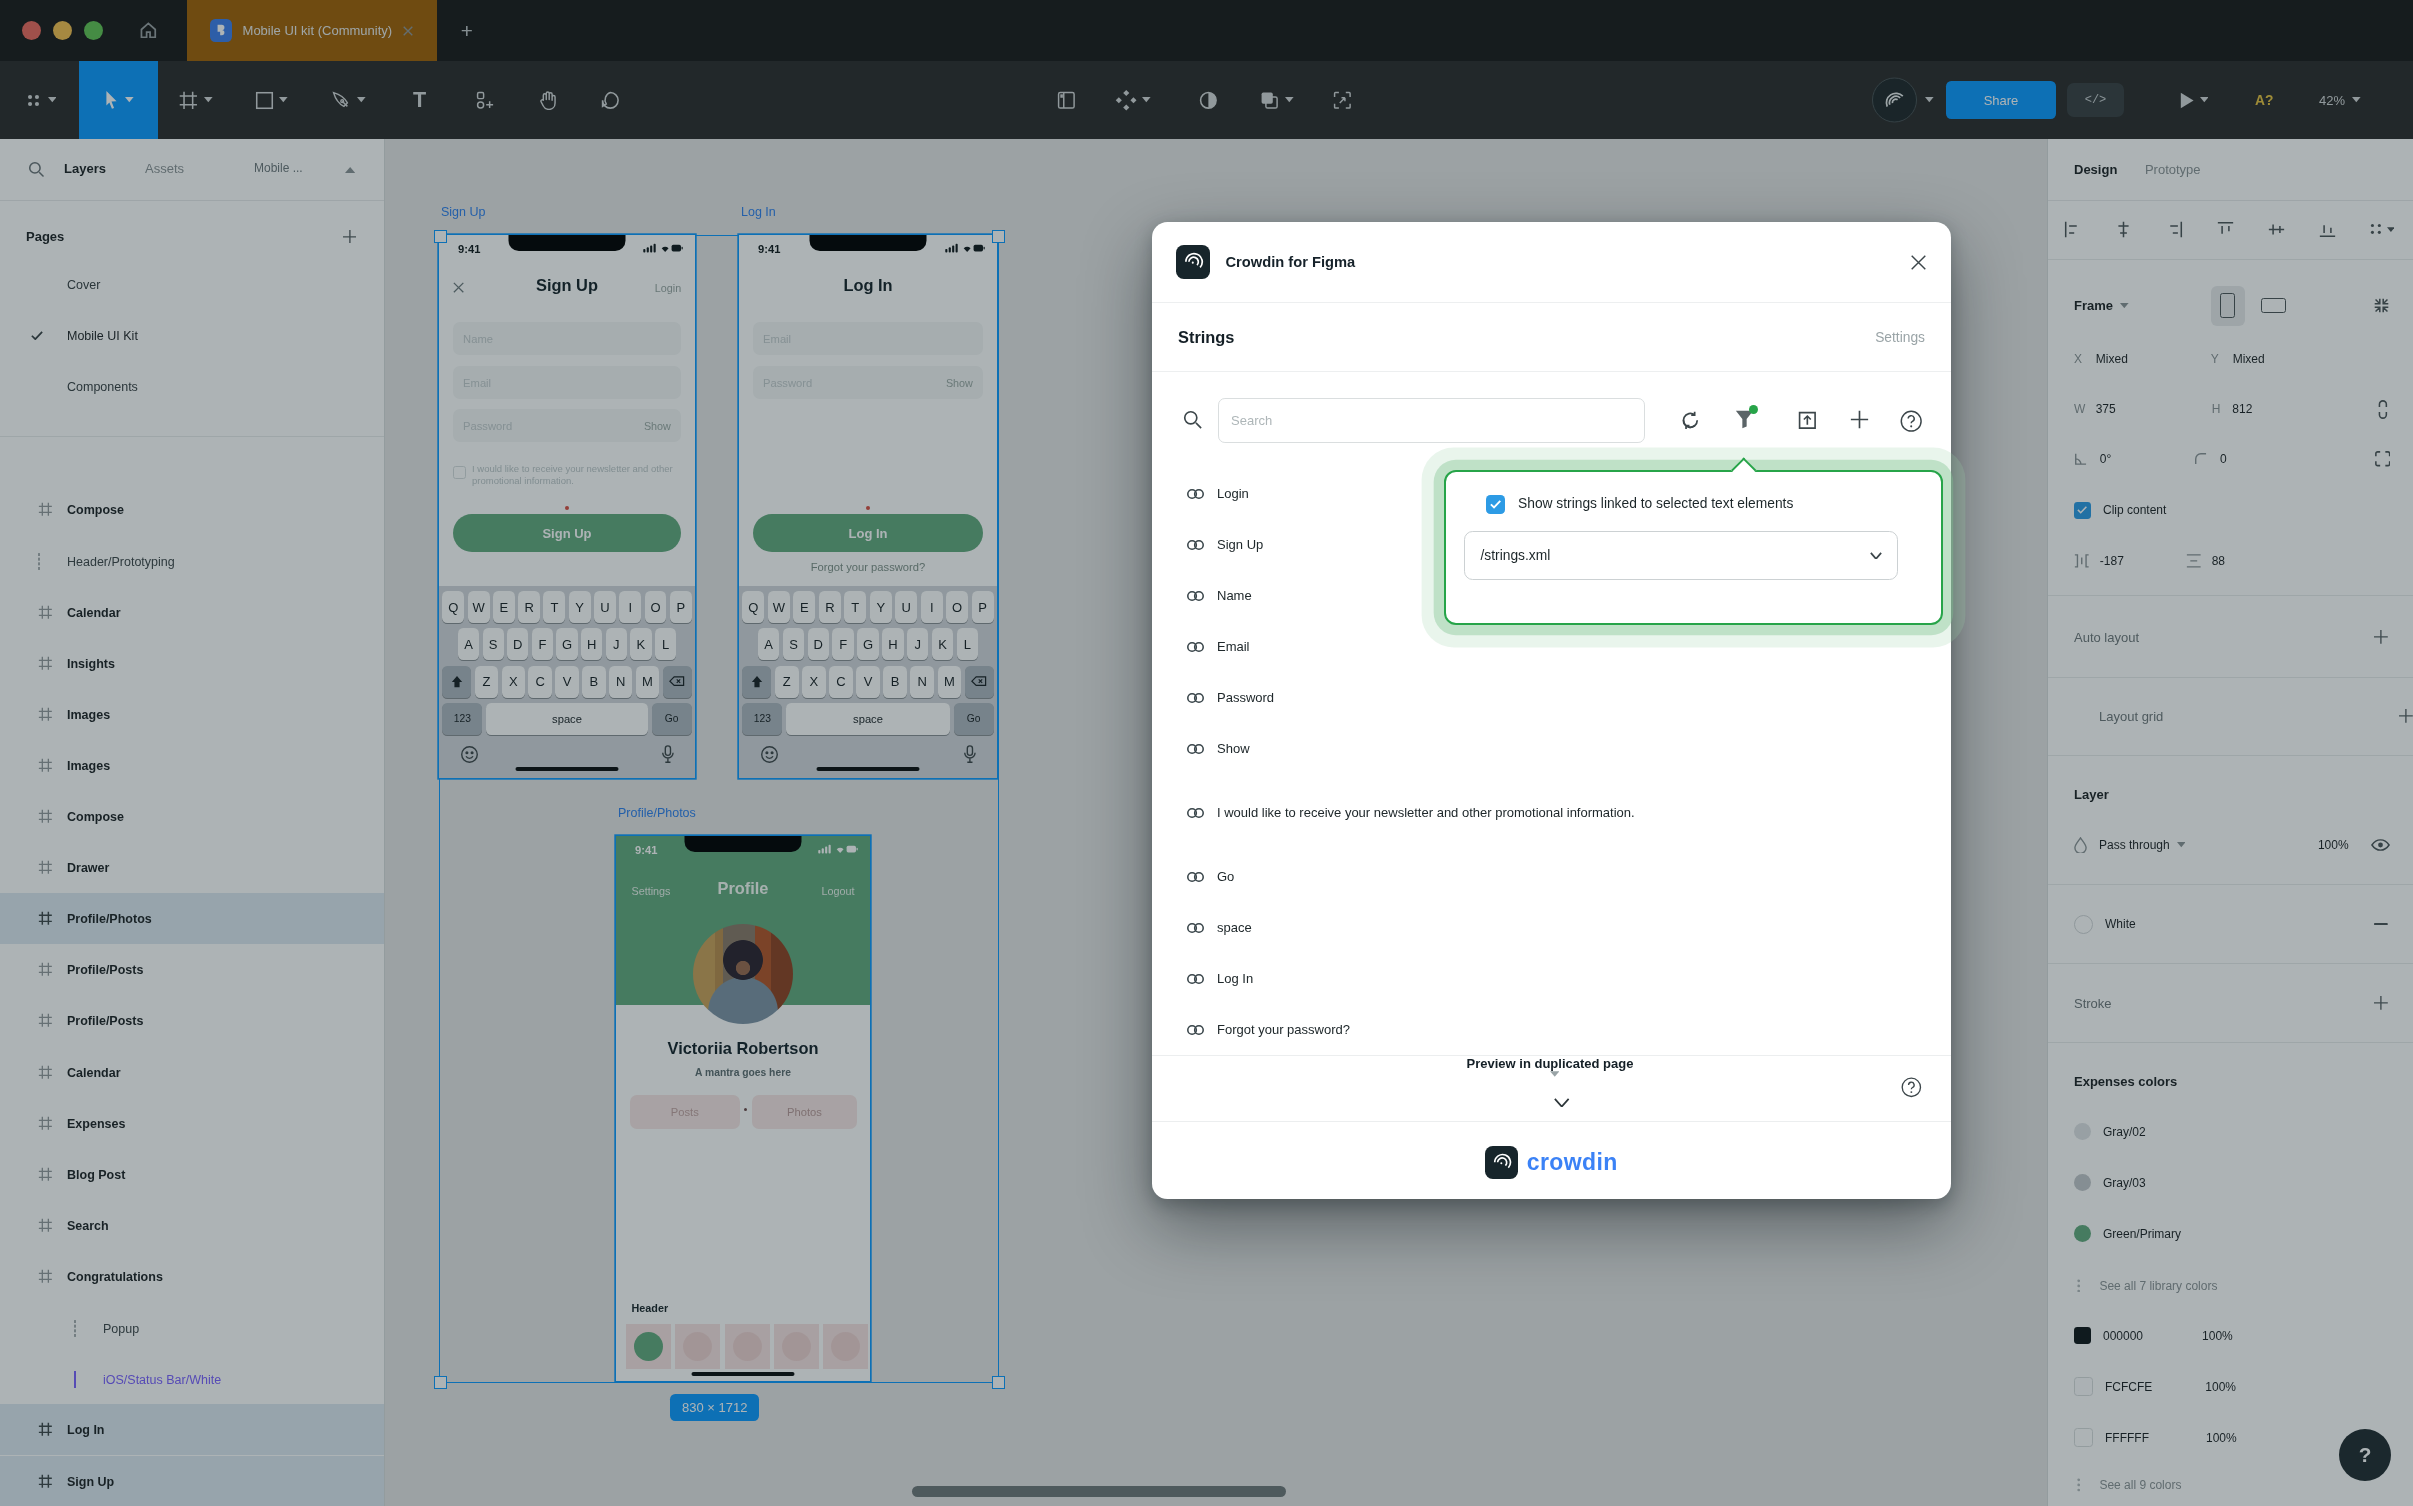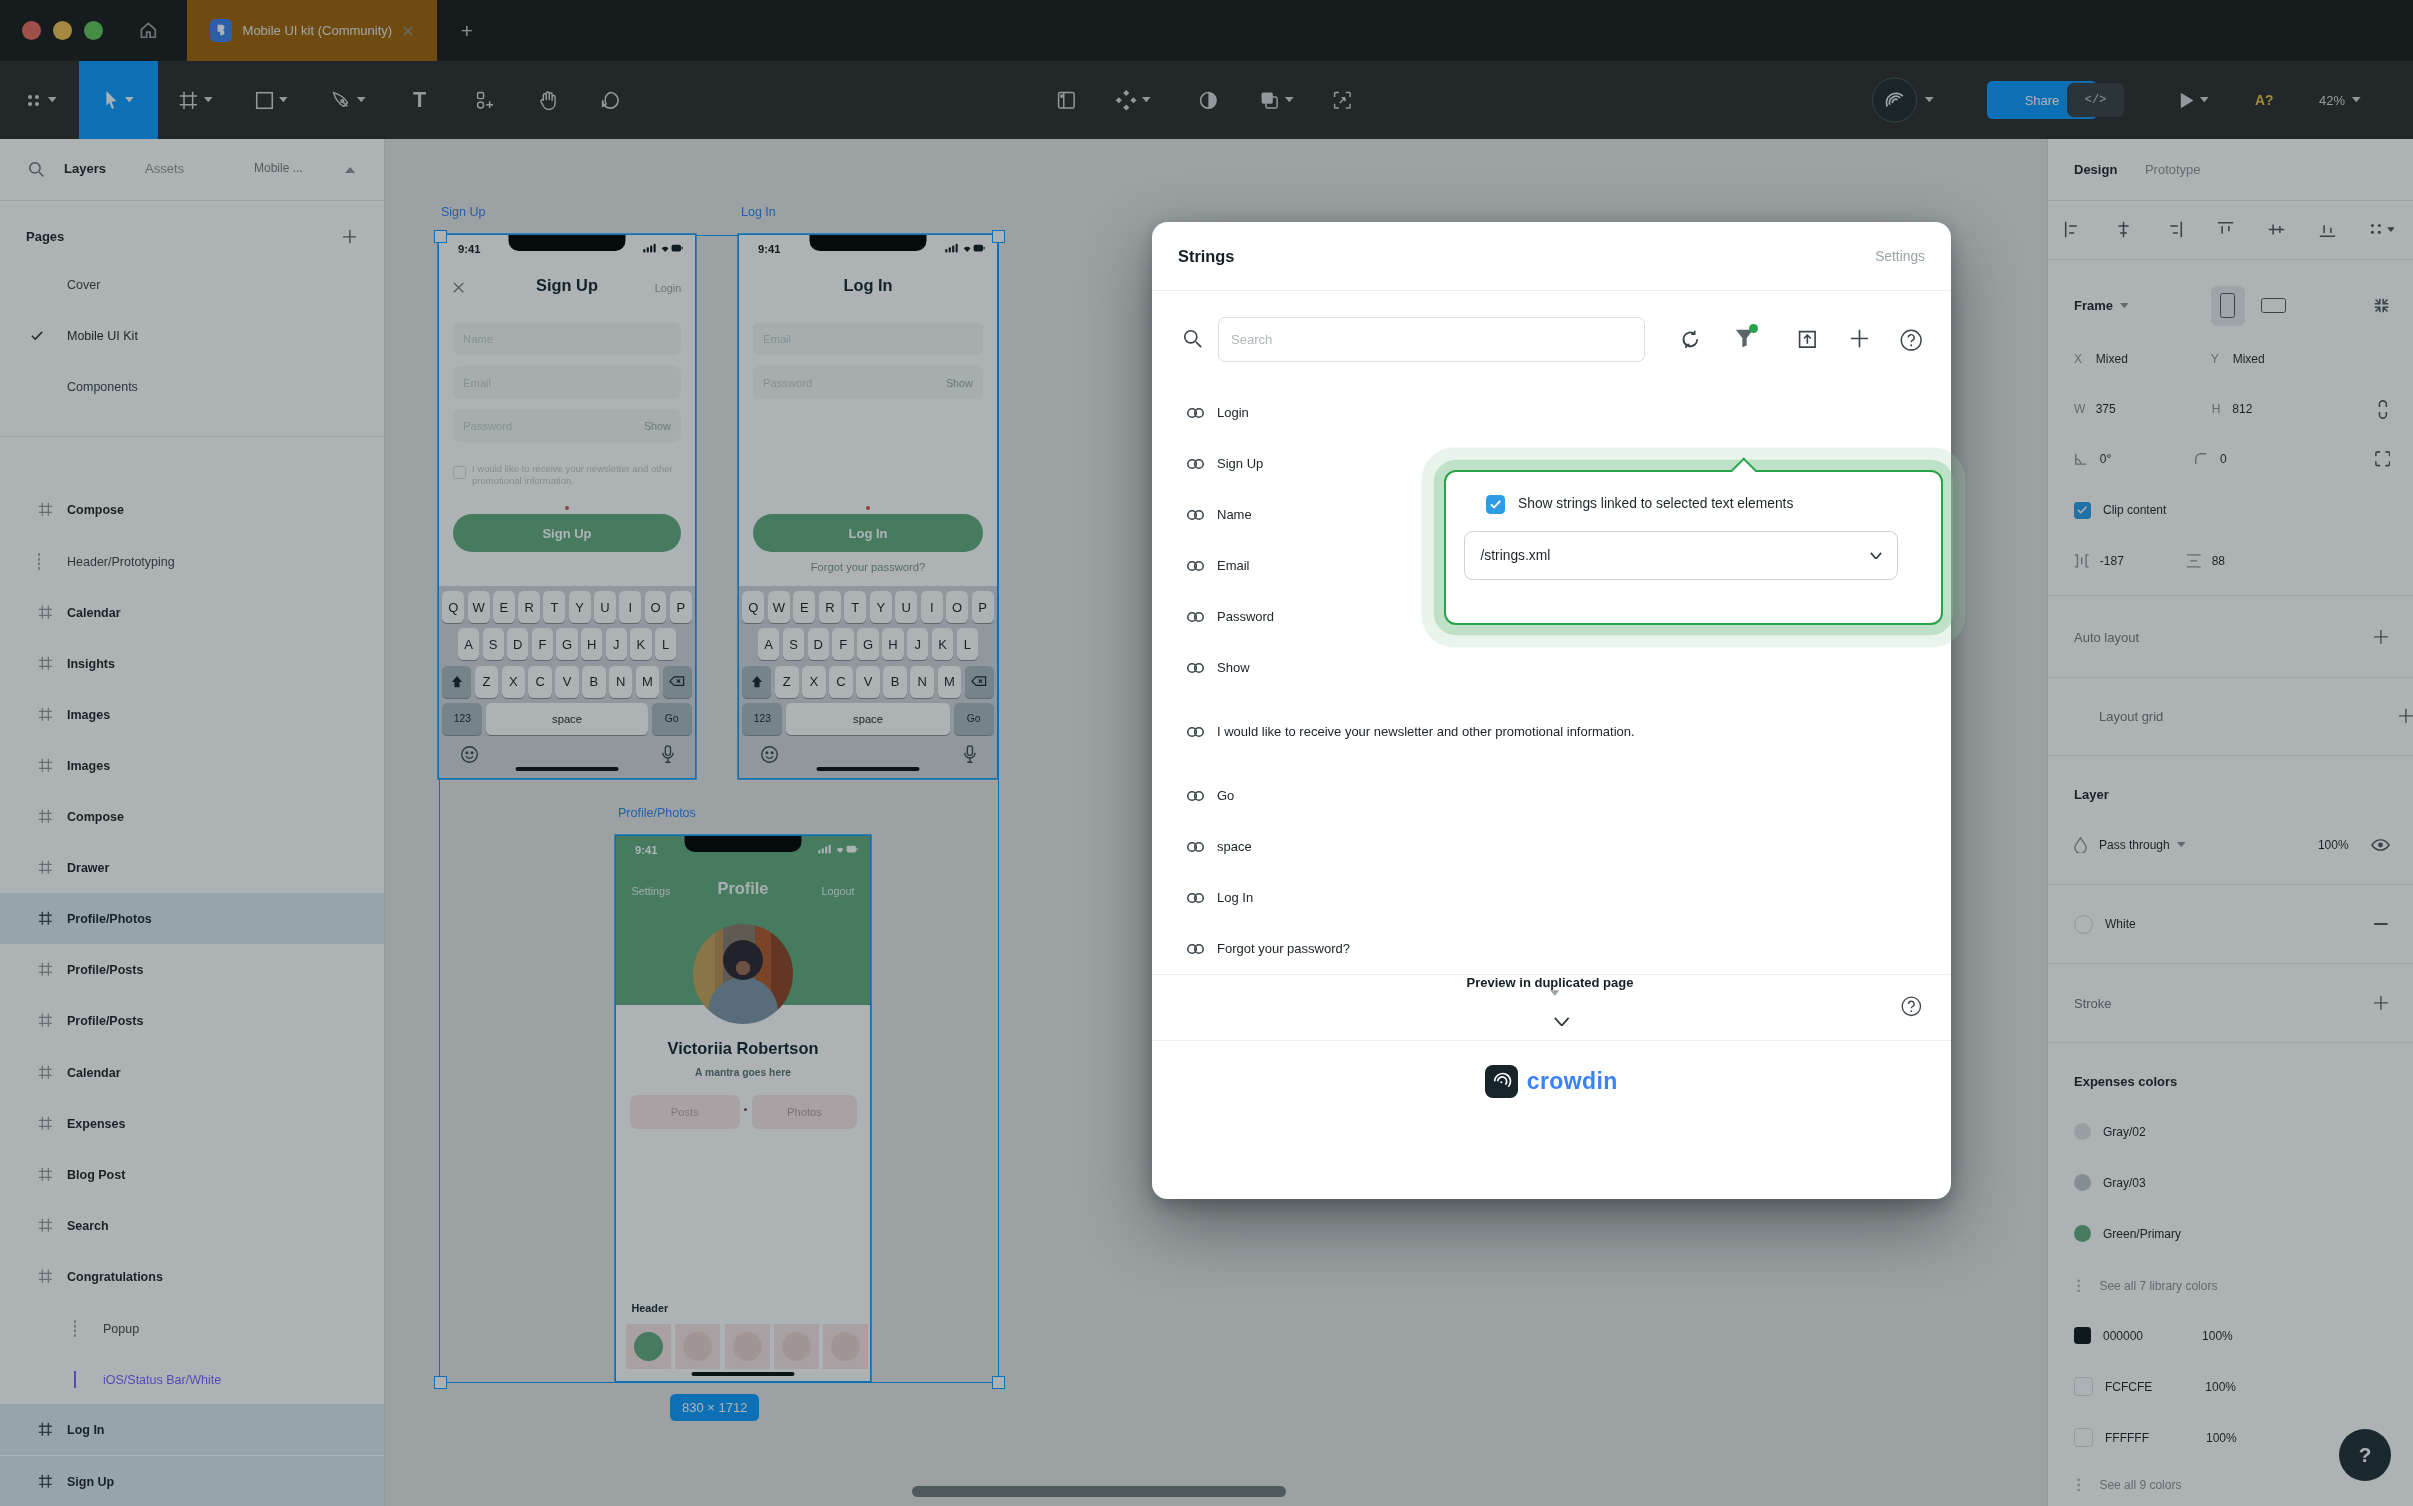--- a/index.html
+++ b/index.html
@@ -16,21 +16,21 @@
   .ftab{margin-left:29px;height:61px;background:#a16207;display:flex;align-items:center;padding:0 22.4px;gap:10.3px;}
   .ftab .fav{width:22.4px;height:22.4px;border-radius:5.2px;background:#3D7EEB;display:flex;align-items:center;justify-content:center;}
   .ftab .tt{color:#e8eaea;font-size:13px;}
   .plus-tab{margin-left:24px;color:#c2c7c9;font-size:20.7px;font-weight:400;}
 
   
   .toolbar{left:0;top:61px;width:2413px;height:78px;background:#2c2c2c;}
   .tico{position:absolute;top:0;height:78px;display:flex;align-items:center;justify-content:center;color:#d5d8d9;}
   .movetool{left:79px;width:79px;background:#0D99FF;color:#fff;}
   .chev{margin-left:5.2px;}
-  .sharebtn{left:1987px;top:20px;width:110px;height:38px;background:#0D99FF;border-radius:5.2px;
+  .sharebtn{left:1946px;top:20px;width:110px;height:38px;background:#0D99FF;border-radius:5.2px;
             color:#fff;font-size:13px;display:flex;align-items:center;justify-content:center;}
   .devpill{left:2067px;top:21.5px;width:57px;height:34px;background:#3a4144;border-radius:6.9px;
            color:#c9ced0;font-size:12px;display:flex;align-items:center;justify-content:center;font-family:"Liberation Mono",monospace;}
   .a11y{left:2255px;top:0;height:78px;display:flex;align-items:center;color:#E8C341;font-weight:700;font-size:13.8px;}
   .zoomctl{left:2319px;top:0;height:78px;display:flex;align-items:center;color:#d5d8d9;font-size:13px;gap:6.9px;}
   .avatarc{left:1872px;top:38px;width:43px;height:43px;border-radius:50%;background:#20282b;border:1.7px solid #4a5356;
            display:flex;align-items:center;justify-content:center;transform:translateY(-50%);}
 
   
   .panelL{left:0;top:139px;width:384px;height:1368px;background:#fff;border-right:0.9px solid #d8dcdd;overflow:hidden;}
@@ -1000,20 +1000,35 @@
         </span>
       <span style="margin-left:19px;font-size:12px;color:#8b9396;">See all 9 colors</span>
     </div>
   </div>
 
   <div class="a helpfab">?</div>
 
   <div class="a dim"></div>
 
   <div class="a dialog">
+    <div class="dhead">
+      <span class="dlogo">
+        <svg width="22.4" height="22.4" viewBox="0 0 26 26" fill="none" stroke="#fff" stroke-width="2">
+            <path d="M21 19 a9.5 9.5 0 1 0 -16.5 -6.5"></path>
+            <path d="M17.5 16.5 a5.5 5.5 0 1 0 -9.5 -4"></path>
+            <circle cx="12.5" cy="13.5" r="1.2" fill="#fff" stroke="none"></circle>
+          </svg>
+      </span>
+      <span class="dtitle">Crowdin for Figma</span>
+      <span class="dclose">
+        <svg width="17" height="17" viewBox="0 0 20 20" stroke="currentColor" stroke-width="1.7">
+            <path d="M2 2 L18 18 M18 2 L2 18"></path>
+          </svg>
+      </span>
+    </div>
     <div class="dtabs">
       <span class="dtab1">Strings</span>
       <span class="dtab2">Settings</span>
     </div>
     <div class="dsearch">
       <span class="sico" style="left:31px;">
         <svg width="19" height="19" viewBox="0 0 22 22" fill="none" stroke="currentColor" stroke-width="1.9">
             <circle cx="9" cy="9" r="7"></circle>
             <path d="M15 15 L21 21"></path>
           </svg>

